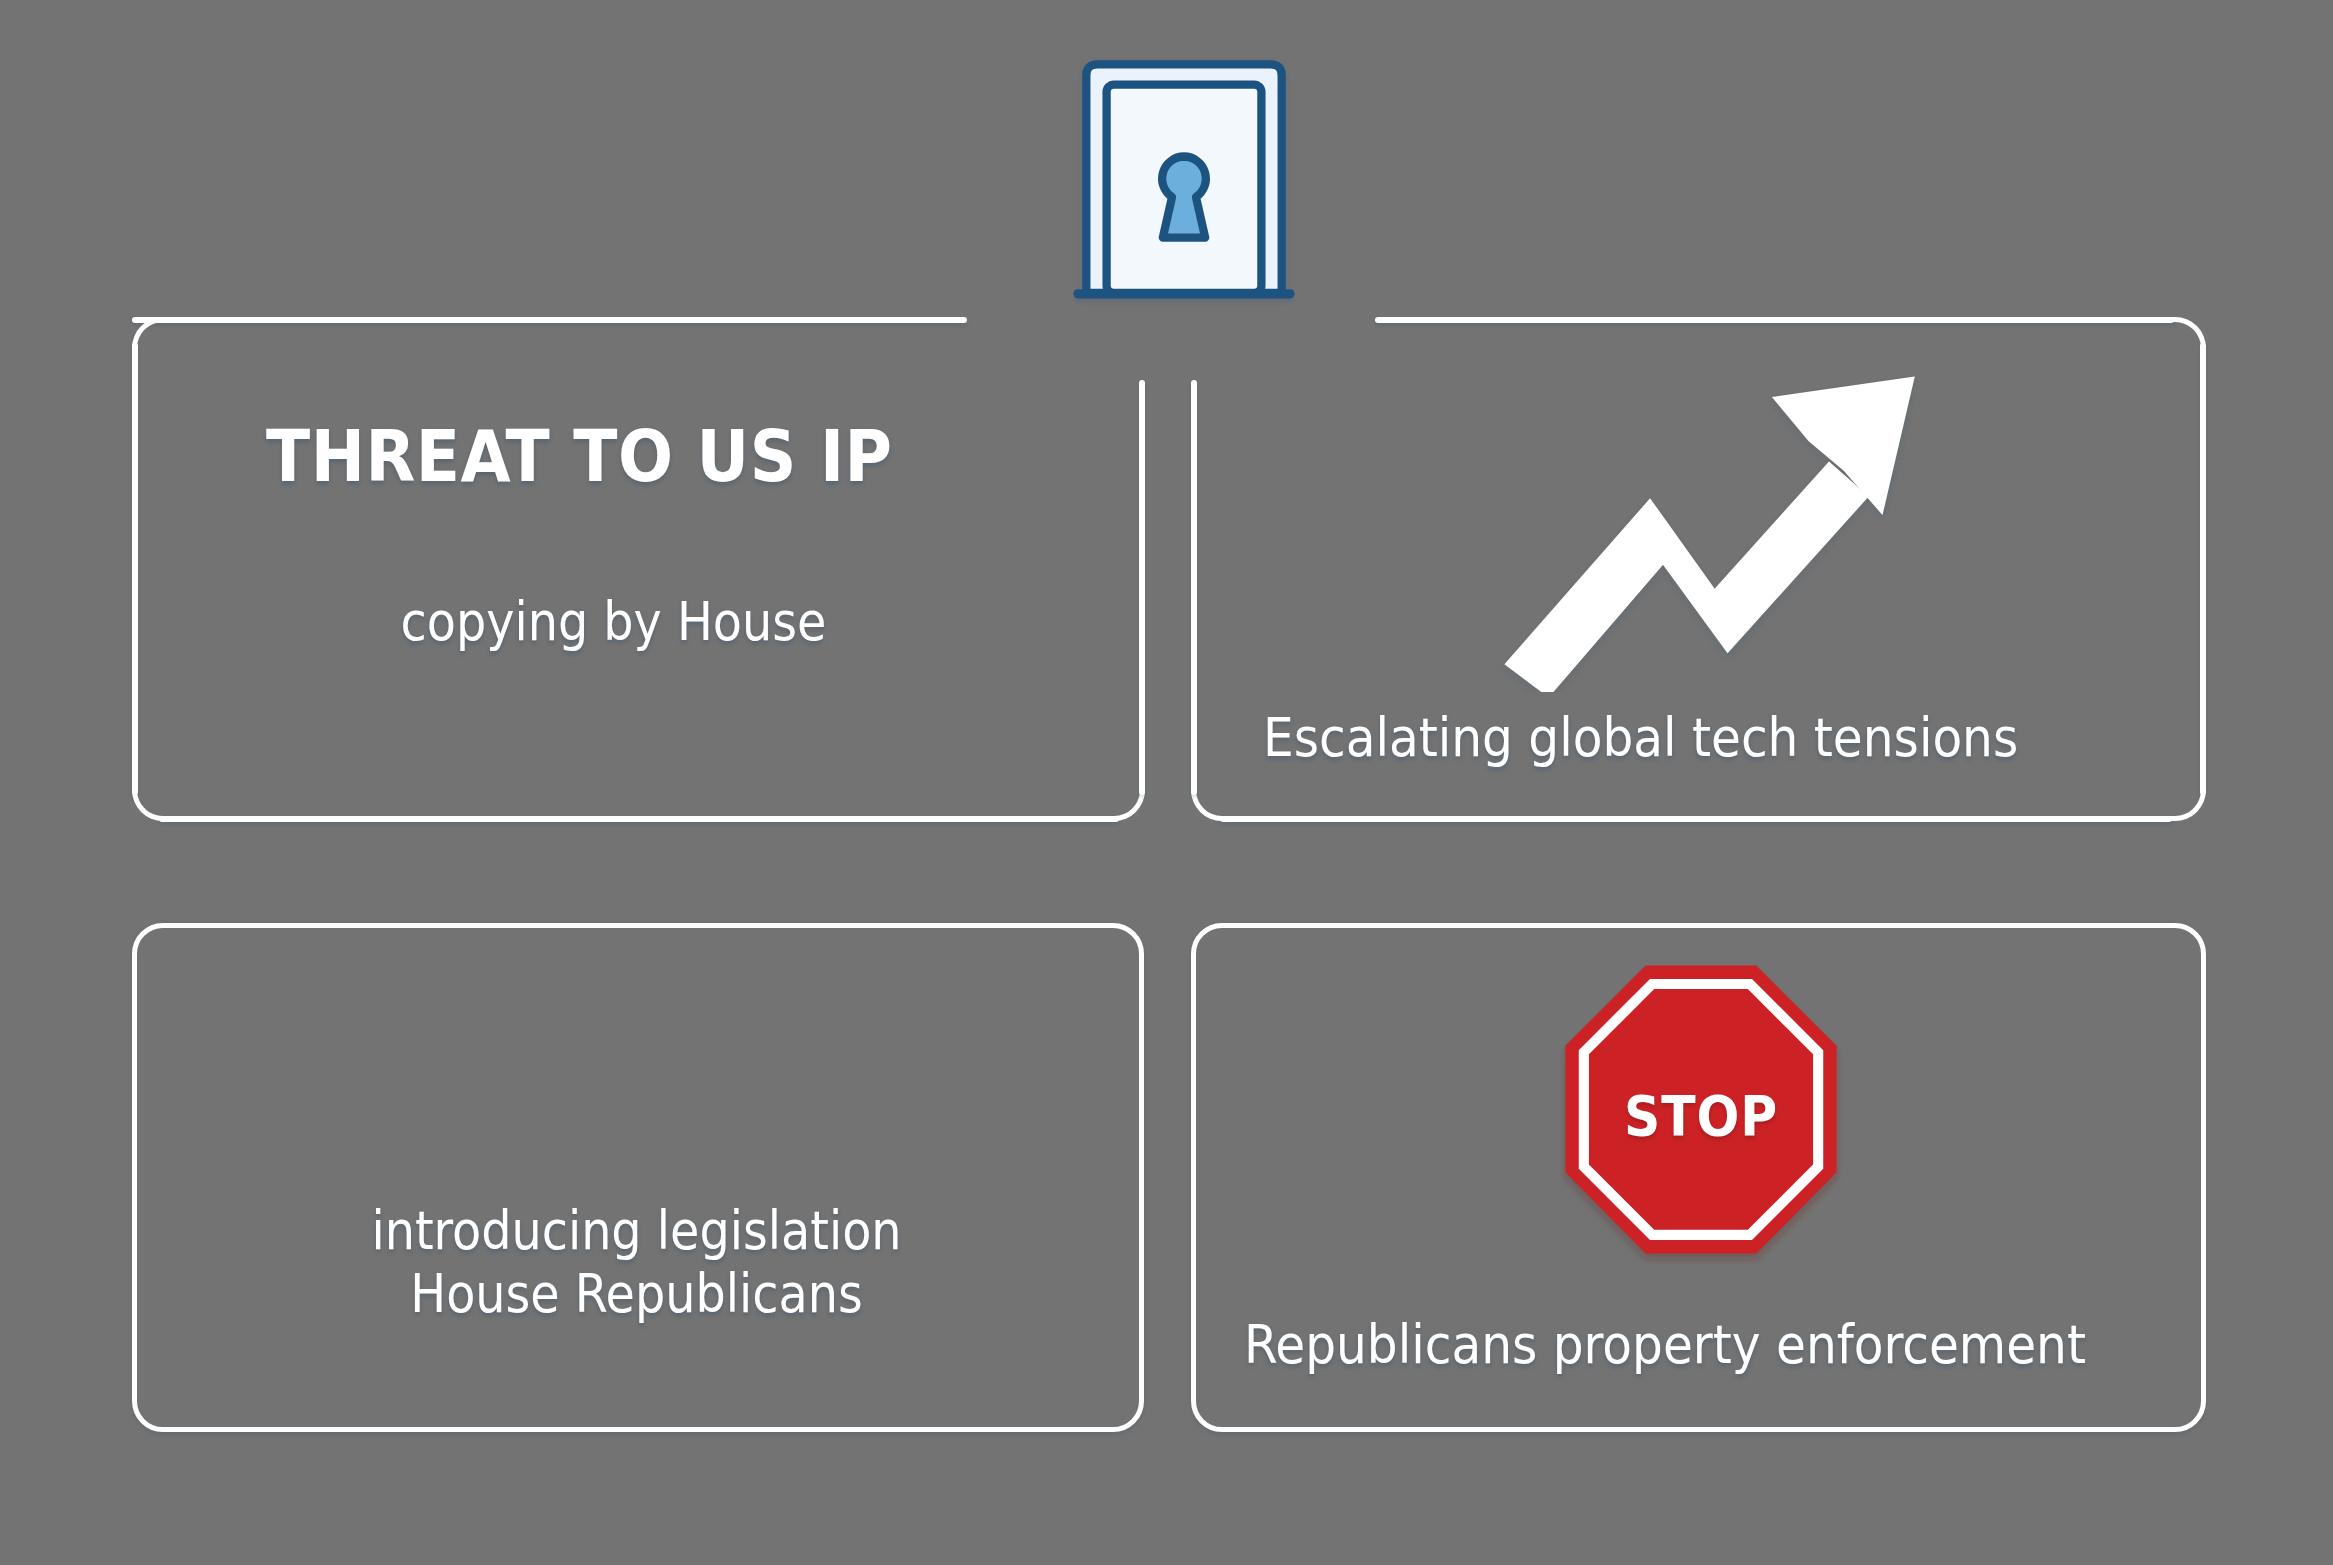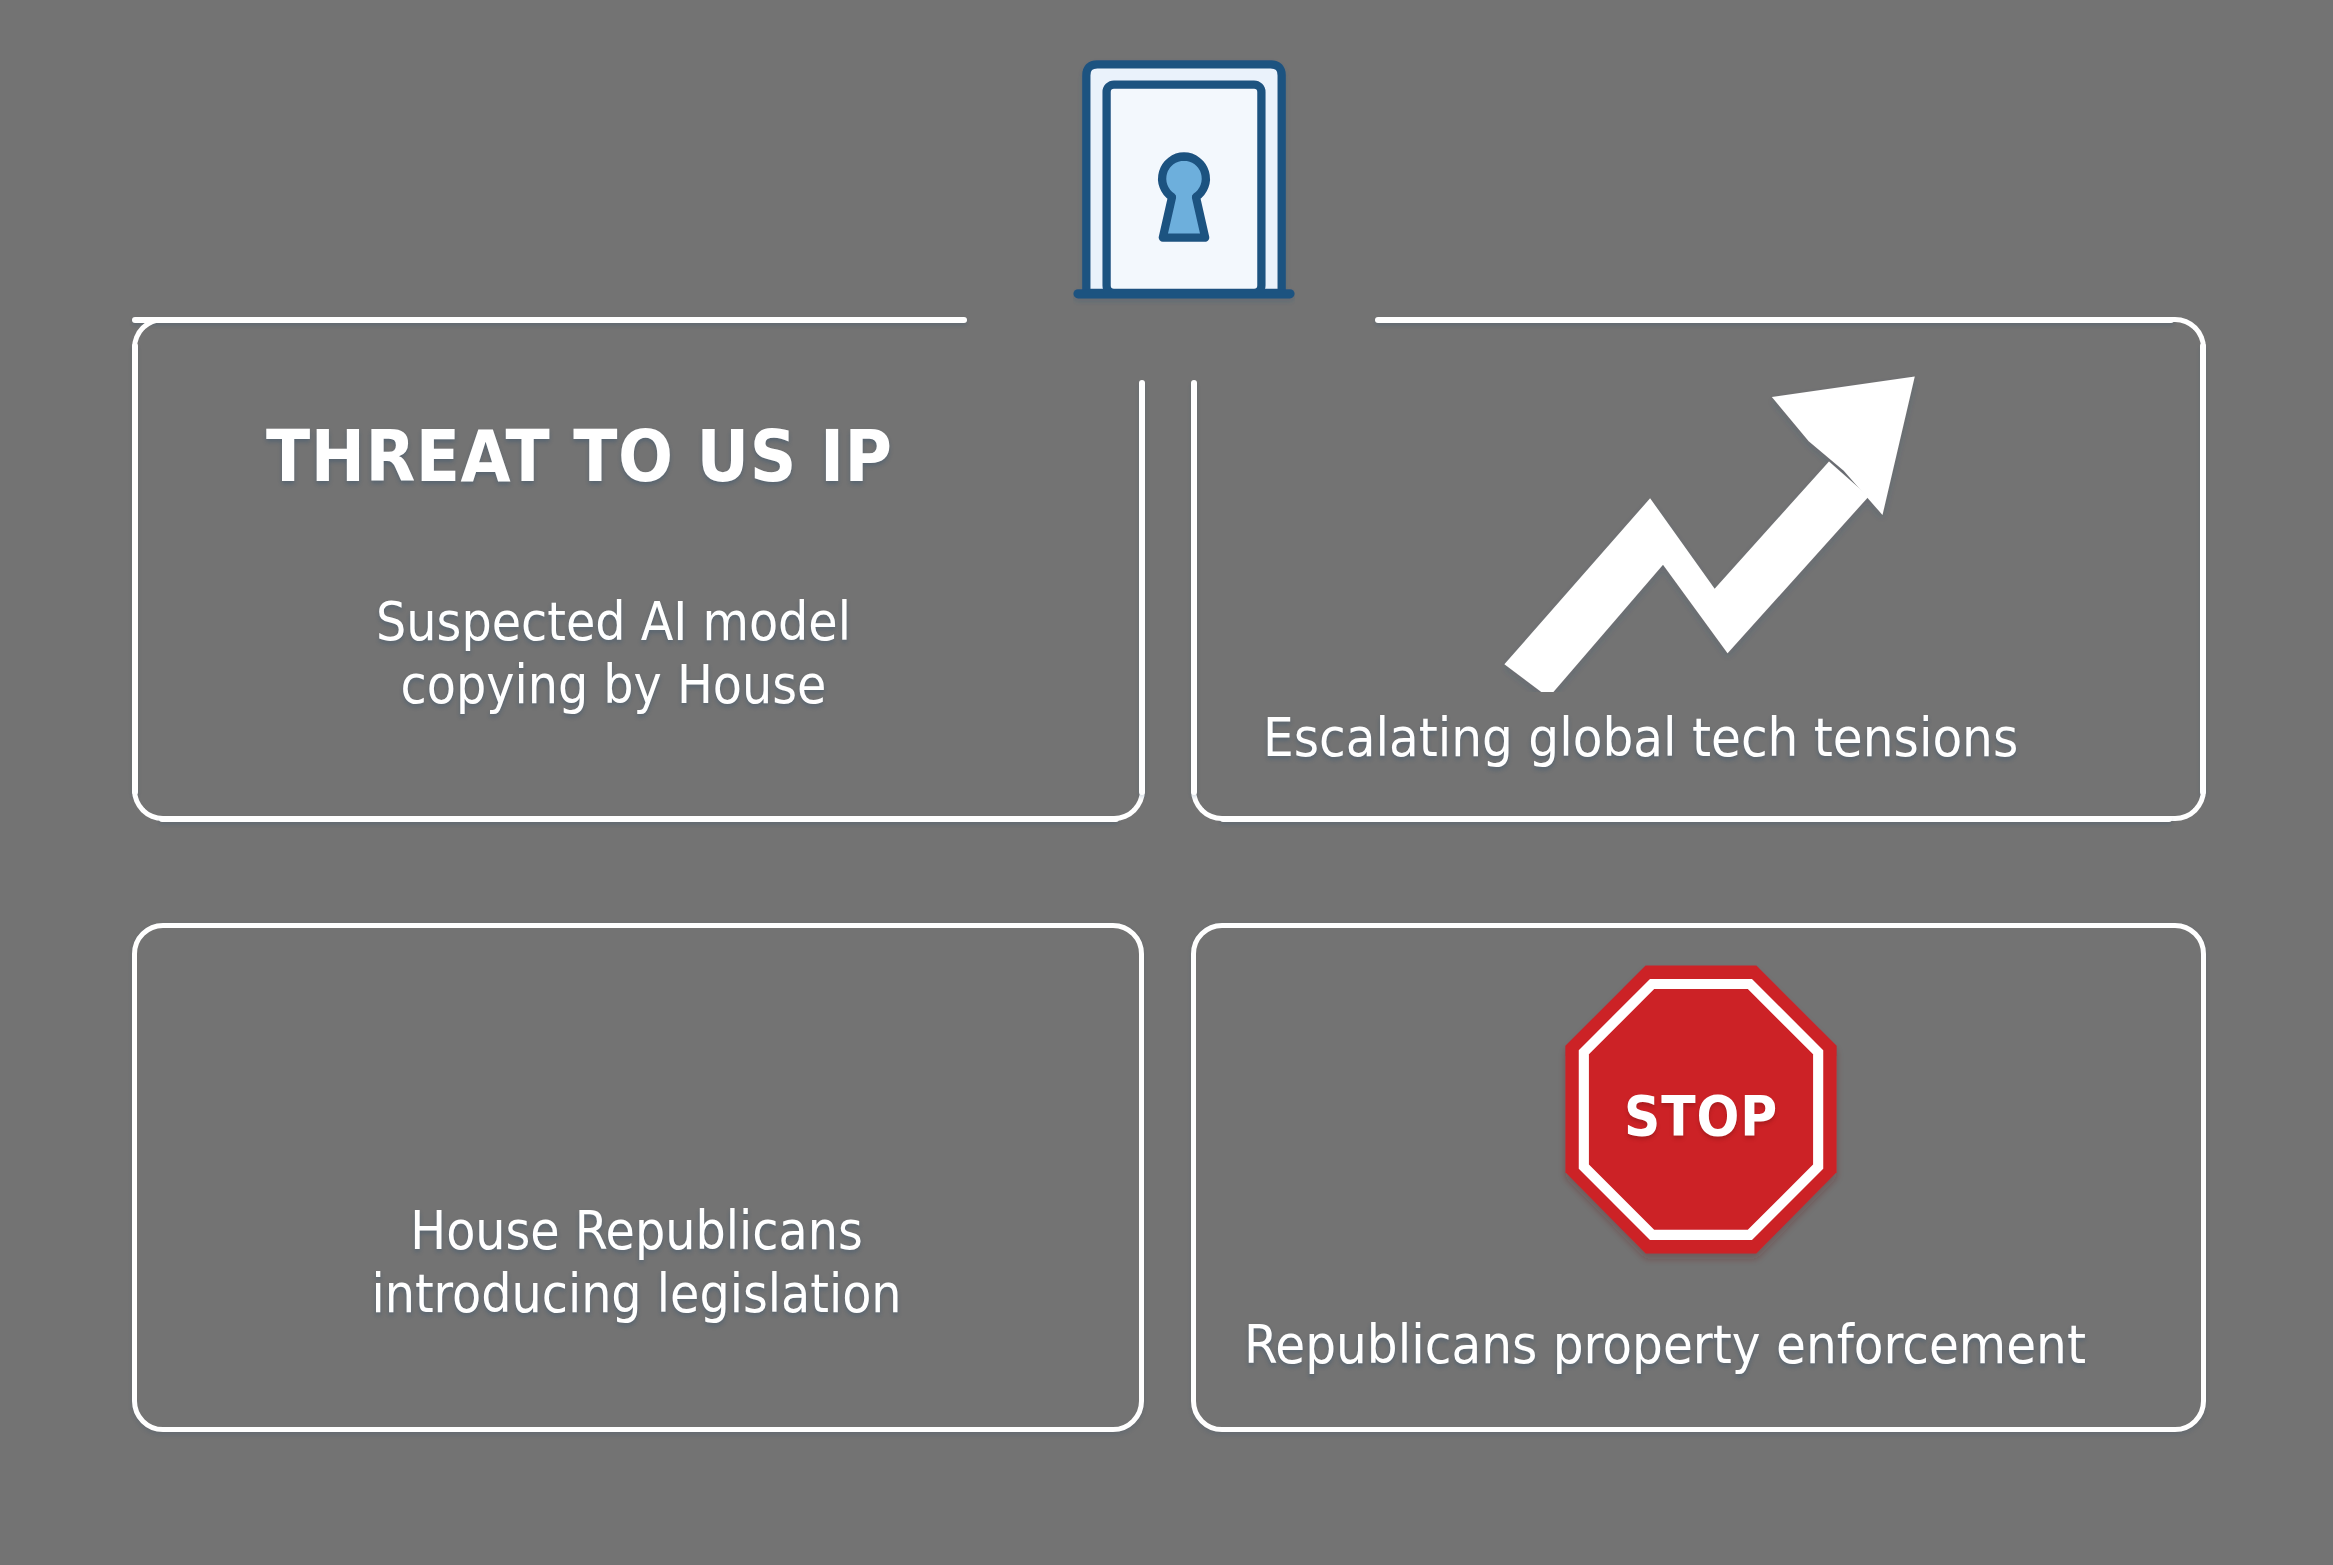--- a/index.html
+++ b/index.html
@@ -152,21 +152,20 @@
   <div class="corner c-bl" style="left:132px; top:784px; width:37px; height:37px;"></div>
 
   <div class="edge" style="left:159px; top:816px; width:960px; height:5.5px;"></div>
 
   <div class="corner c-br" style="left:1108px; top:784px; width:37px; height:37px;"></div>
 
   <div class="edge" style="left:1139px; top:380px; width:5.5px; height:415px;"></div>
 
   <div class="heading" style="left:266px; top:420px;">THREAT TO US IP</div>
   <div class="subtext" style="left:198px; top:591px; width:831px;">
-    <div>Suspected AI model</div>
     <div>copying by House</div>
   </div>
 
   <div class="edge" style="left:1375px; top:317px; width:799px; height:5.5px;"></div>
   <div class="corner c-tr" style="left:2169px; top:317px; width:37px; height:37px;"></div>
   <div class="edge" style="left:2200px; top:343px; width:5.5px; height:452px;"></div>
   <div class="corner c-br" style="left:2169px; top:784px; width:37px; height:37px;"></div>
   <div class="edge" style="left:1220px; top:816px; width:952px; height:5.5px;"></div>
   <div class="corner c-bl" style="left:1191px; top:784px; width:37px; height:37px;"></div>
   <div class="edge" style="left:1191px; top:380px; width:5.5px; height:415px;"></div>
@@ -192,22 +191,22 @@
         <path d="M300 40 L455 18 L420 168 L378 120 L340 88 Z"></path>
       </g>
     </svg>
   </div>
 
   <div class="caption" style="left:1263px; top:711px;">Escalating global tech tensions</div>
 
   <div class="full-frame" style="left:132px; top:923px; width:1012px; height:509px;"></div>
 
   <div class="subtext" style="left:198px; top:1200px; width:877px;">
+    <div>introducing legislation</div>
     <div>House Republicans</div>
-    <div>introducing legislation</div>
   </div>
 
   <div class="full-frame" style="left:1191px; top:923px; width:1015px; height:509px;"></div>
 
   <div class="stop-wrap">
     <svg viewBox="0 0 310 340" xmlns="http://www.w3.org/2000/svg">
       <defs>
         <filter id="stopdrop" x="-20%" y="-20%" width="150%" height="150%">
           <feDropShadow dx="0" dy="6" stdDeviation="4" flood-color="#6b1418" flood-opacity="0.30"></feDropShadow>
         </filter>

